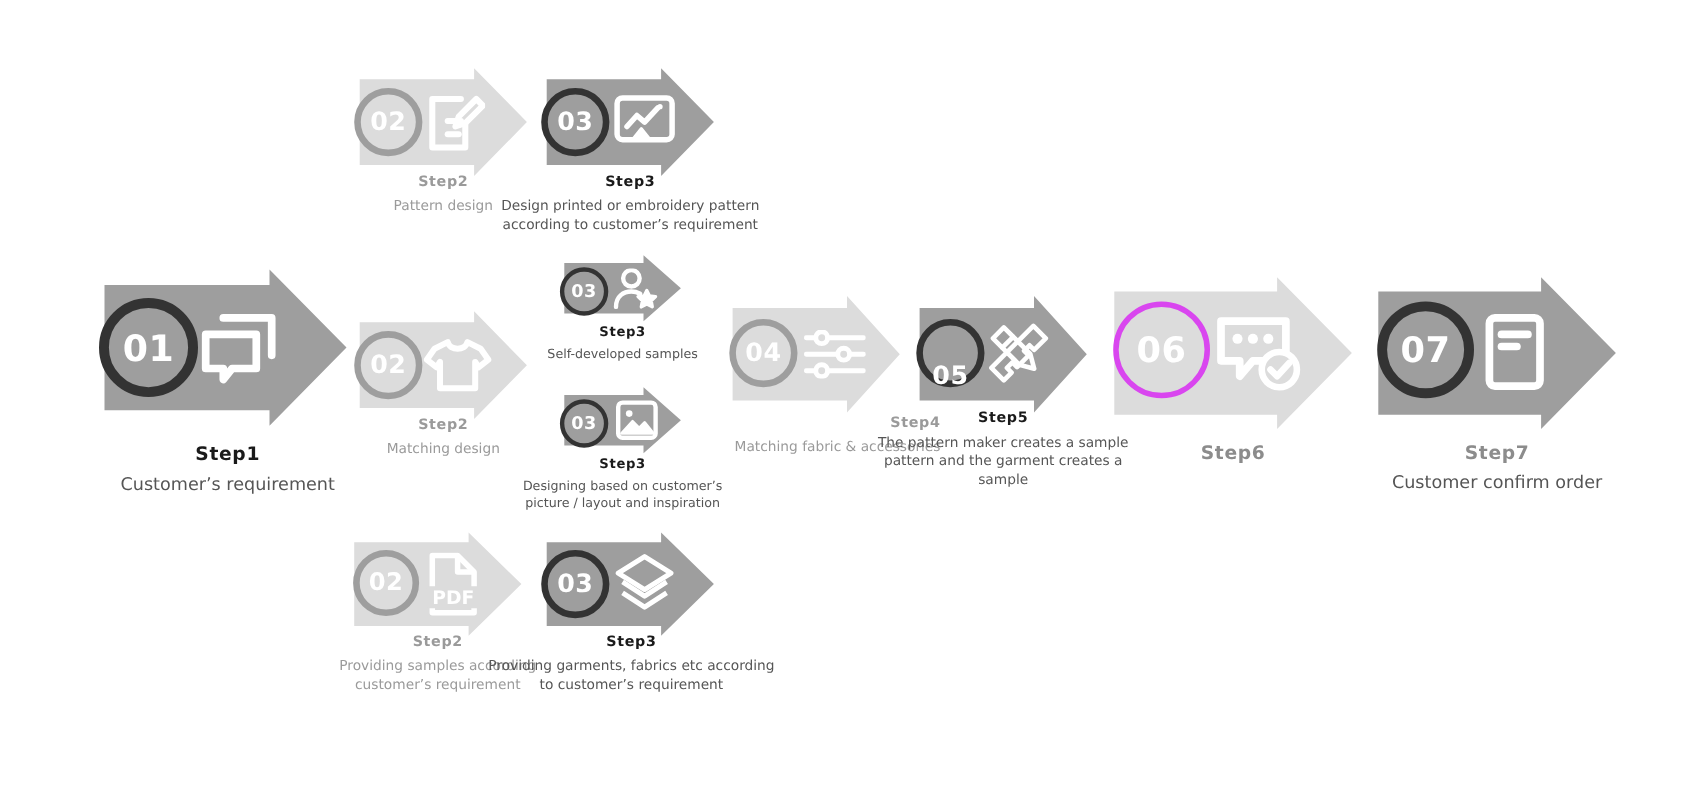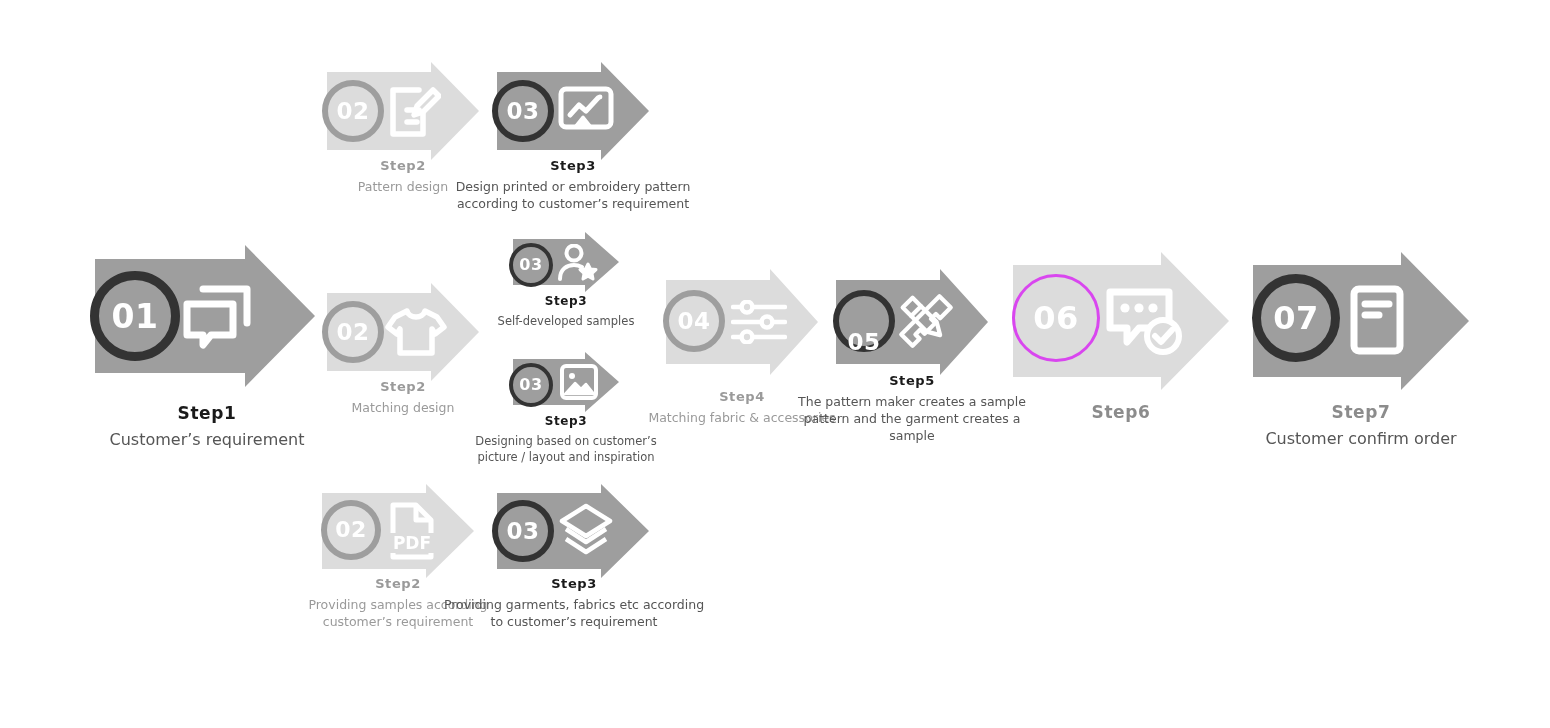--- a/index.html
+++ b/index.html
@@ -238,21 +238,21 @@
           <path d="M22 7 H54"></path>
         <circle cx="16" cy="7" r="5.4"></circle>
         <path d="M2 22 H30"></path>
           <path d="M42 22 H54"></path>
         <circle cx="36" cy="22" r="5.4"></circle>
         <path d="M2 37 H10"></path>
           <path d="M22 37 H54"></path>
         <circle cx="16" cy="37" r="5.4"></circle>
       </svg>
     </div>
-    <div class="caption sz-md" style="left:-37px;top:120px;width:226px;">
+    <div class="caption sz-md" style="left:-37px;top:108px;width:226px;text-align:right;">
       <p class="ttl" style="color:#9a9a9a;">Step4</p>
       <p class="dsc" style="color:#9a9a9a;">Matching fabric &amp; accessories</p>
     </div>
   </div>
 
   <div class="node" style="left:836px;top:269px;">
     <div class="arrow-wrap">
       <svg width="152" height="106" viewBox="0 0 152 106">
         <path d="M0 11 H104 V0 L152 53 L104 106 V95 H0 Z" fill="#9e9e9e"></path>
       </svg>
@@ -276,21 +276,21 @@
       <p class="dsc" style="color:#555555;">The pattern maker creates a sample pattern and the garment creates a sample</p>
     </div>
   </div>
 
   <div class="node" style="left:1013px;top:252px;">
     <div class="arrow-wrap">
       <svg width="216" height="138" viewBox="0 0 216 138">
         <path d="M0 13 H148 V0 L216 69 L148 138 V125 H0 Z" fill="#dcdcdc"></path>
       </svg>
     </div>
-    <div class="badge" style="left:-1px;top:22px;width:88px;height:88px;background:#dcdcdc;border:3px solid #d946ef;">
+    <div class="badge" style="left:-1px;top:22px;width:88px;height:88px;background:#dcdcdc;border:5px solid #d946ef;">
       <span style="font-size:32px;">06</span>
     </div>
     <div class="icon" style="left:92px;top:30px;">
       <svg width="80" height="76" viewBox="0 0 80 76" fill="none" stroke="#ffffff" stroke-width="7" stroke-linejoin="round" stroke-linecap="round">
         <path d="M5 10 H64 V46 H34 L22 60 L22 46 H5 Z"></path>
         <circle cx="20" cy="26" r="4.6" fill="#ffffff" stroke="none"></circle>
         <circle cx="34" cy="26" r="4.6" fill="#ffffff" stroke="none"></circle>
         <circle cx="48" cy="26" r="4.6" fill="#ffffff" stroke="none"></circle>
         <circle cx="58" cy="54" r="16" fill="#dcdcdc" stroke="#ffffff" stroke-width="6"></circle>
         <path d="M50 54 L56 60 L67 48" stroke-width="6"></path>

